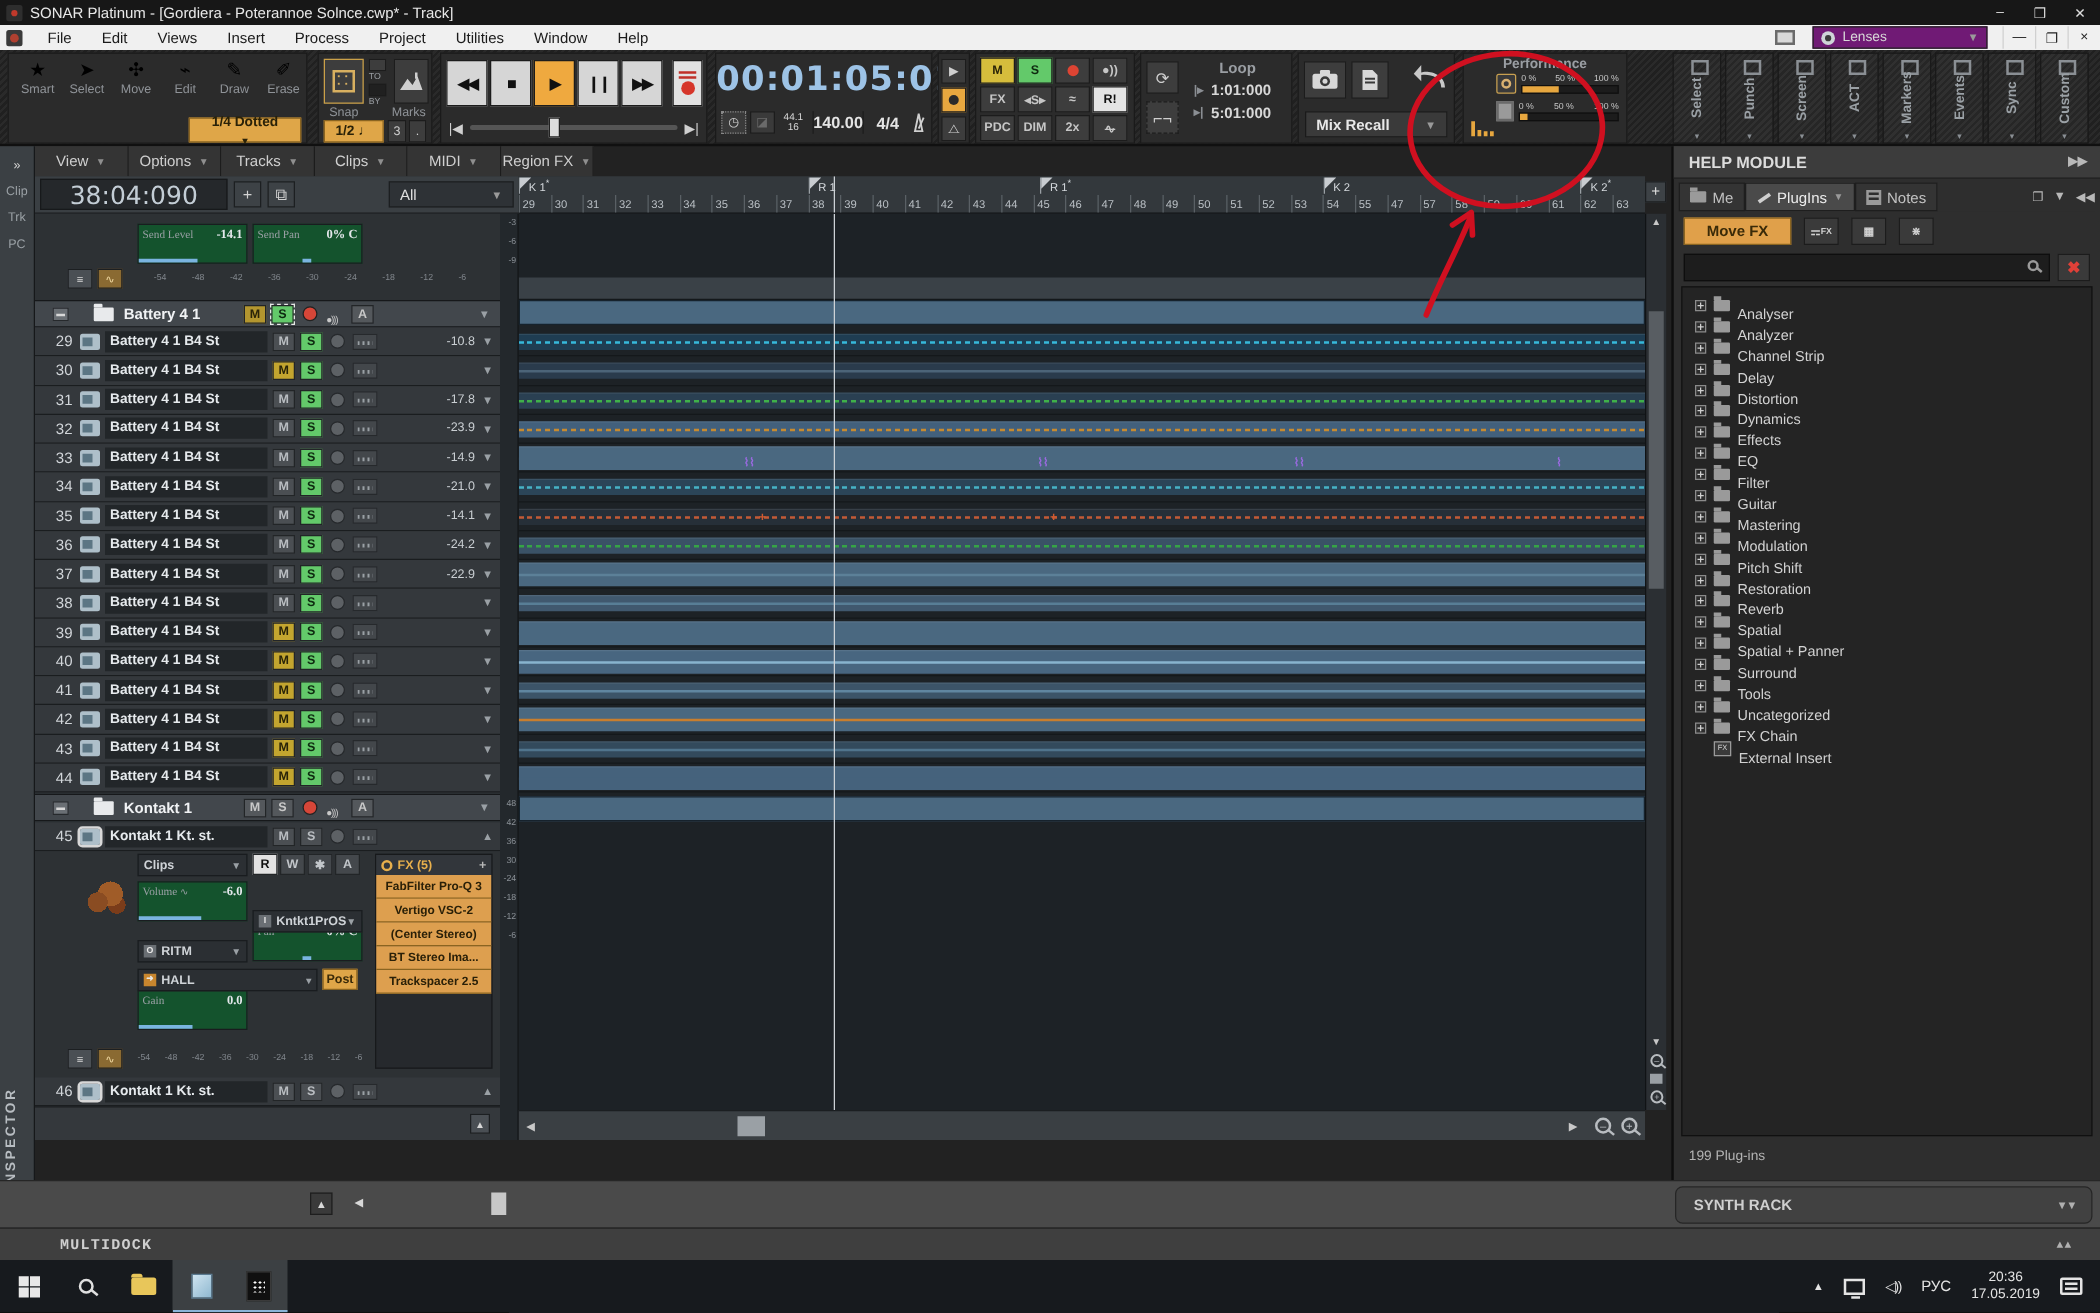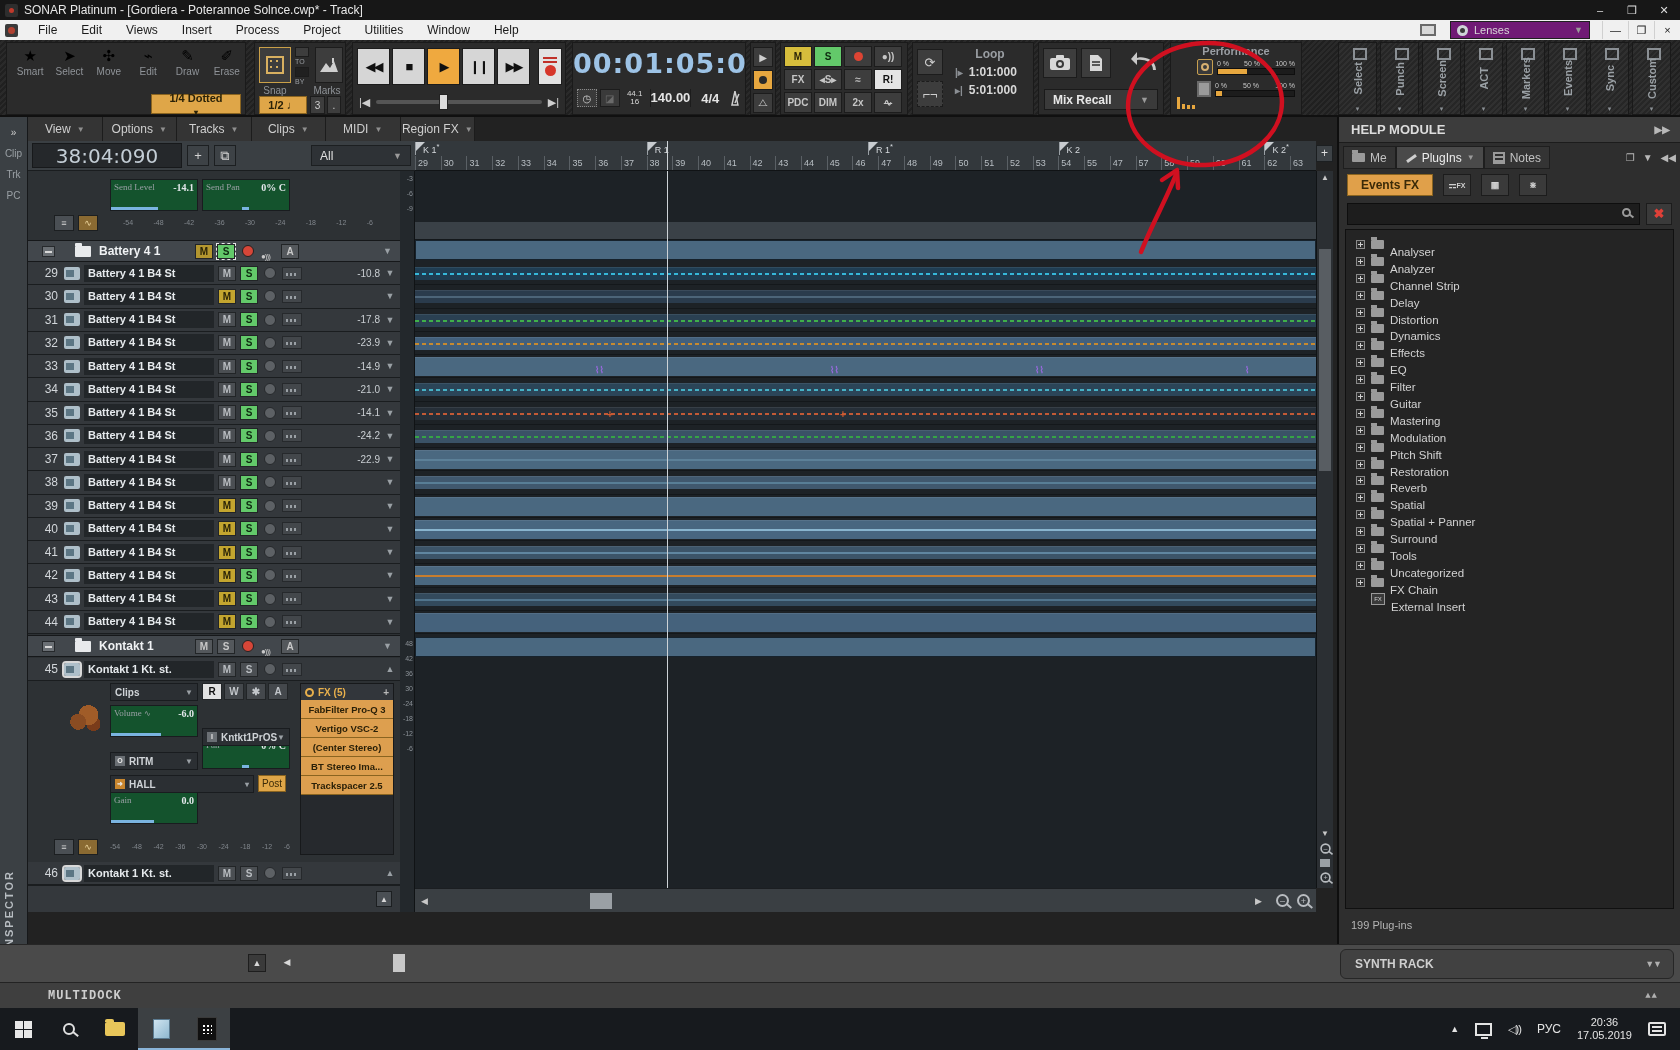--- a/index.html
+++ b/index.html
@@ -159,21 +159,21 @@
 
   
   .kdetail { position:absolute; left:0; top:510px; width:372px; height:181px; background:#2d3134; }
   .violin { position:absolute; left:40px; top:10px; width:34px; height:44px; background:radial-gradient(circle at 30% 70%, #8a4c22 0 8px, transparent 8px), radial-gradient(circle at 60% 55%, #a05c28 0 10px, transparent 10px), radial-gradient(circle at 75% 75%, #7a3c1a 0 7px, transparent 7px); }
   .dd { background:#2b2f33; border:1px solid #191c1f; color:#cfd3d7; font-size:10px; font-weight:bold; display:flex; align-items:center; padding:0 4px; position:absolute; height:18px; }
   .dd .chev { margin-left:auto; color:#9aa0a5; font-size:8px; }
   .dd .cube { width:10px; height:10px; background:#6a6f74; color:#e8e8e8; font-size:7px; line-height:10px; text-align:center; margin-right:4px; }
   .rwsa { position:absolute; display:flex; gap:2px; }
   .rwsa .b { width:20px; height:17px; background:#44484c; border:1px solid #222527; color:#c2c6ca; font-size:10px; font-weight:bold; display:flex; align-items:center; justify-content:center; }
   .rwsa .b.lit { background:#e2e2e2; color:#111; }
-  .postbtn { position:absolute; width:28px; height:17px; background:#dfa648; border:1px solid #8a6420; color:#3a2a08; font-size:10px; font-weight:normal; text-align:center; line-height:16px; }
+  .postbtn { position:absolute; width:28px; height:17px; background:#dfa648; border:1px solid #8a6420; color:#3a2a08; font-size:10px; font-weight:bold; text-align:center; line-height:16px; }
   .fxbin { position:absolute; left:272px; top:2px; width:94px; height:172px; background:#26292d; border:1px solid #17191b; }
   .fx-head { height:16px; background:#32363b; color:#e8b04c; font-size:10px; font-weight:bold; display:flex; align-items:center; padding:0 4px; gap:4px; }
   .pwr { width:9px; height:9px; border:2px solid #e8b04c; border-radius:50%; position:relative; }
   .fx-head .plus { margin-left:auto; color:#b8b8b8; }
   .fx-item { height:19px; background:#dd9f4f; border-bottom:1px solid #8a6420; color:#2a2008; font-size:9.5px; font-weight:bold; line-height:19px; text-align:center; overflow:hidden; white-space:nowrap; }
 
   .hdr-footer { position:absolute; left:0; top:714px; width:372px; height:27px; background:#34383c; border-top:1px solid #1a1d1f; }
   .eject { position:absolute; right:8px; top:5px; width:16px; height:16px; background:#4a4f54; border:1px solid #1c1f21; color:#d8d8d8; font-size:8px; text-align:center; line-height:15px; }
 
   
@@ -1003,21 +1003,21 @@
     <div>
 
         <div class="marker" style="left: 0px;">
           <span>K 1</span><sup>*</sup>
         </div>
 
         <div class="marker" style="left: 231.66px;">
           <span>R 1</span><sup></sup>
         </div>
 
-        <div class="marker" style="left: 453px;">
+        <div class="marker" style="left: 417px;">
           <span>R 1</span><sup>*</sup>
         </div>
 
         <div class="marker" style="left: 643.5px;">
           <span>K 2</span><sup></sup>
         </div>
 
         <div class="marker" style="left: 849.42px;">
           <span>K 2</span><sup>*</sup>
         </div>
@@ -1218,21 +1218,21 @@
         <span class="note-ic"></span>
         <span>Notes</span>
       </div>
       <div class="rp-tabicons">
         <span>❐</span>
         <span>▼</span>
         <span>◀◀</span>
       </div>
     </div>
     <div class="rp-fxrow">
-      <div class="audiofx">Events FX</div>
+      <div class="audiofx">Move FX</div>
       <div class="rp-icbtn">⚎<span style="font-size:7px;">FX</span></div>
       <div class="rp-icbtn">▦</div>
       <div class="rp-icbtn">⋇</div>
     </div>
     <div class="rp-search">
       <div class="search-input">
           <span class="mag2"></span>
         </div>
       <div class="xbtn">✖</div>
     </div>

